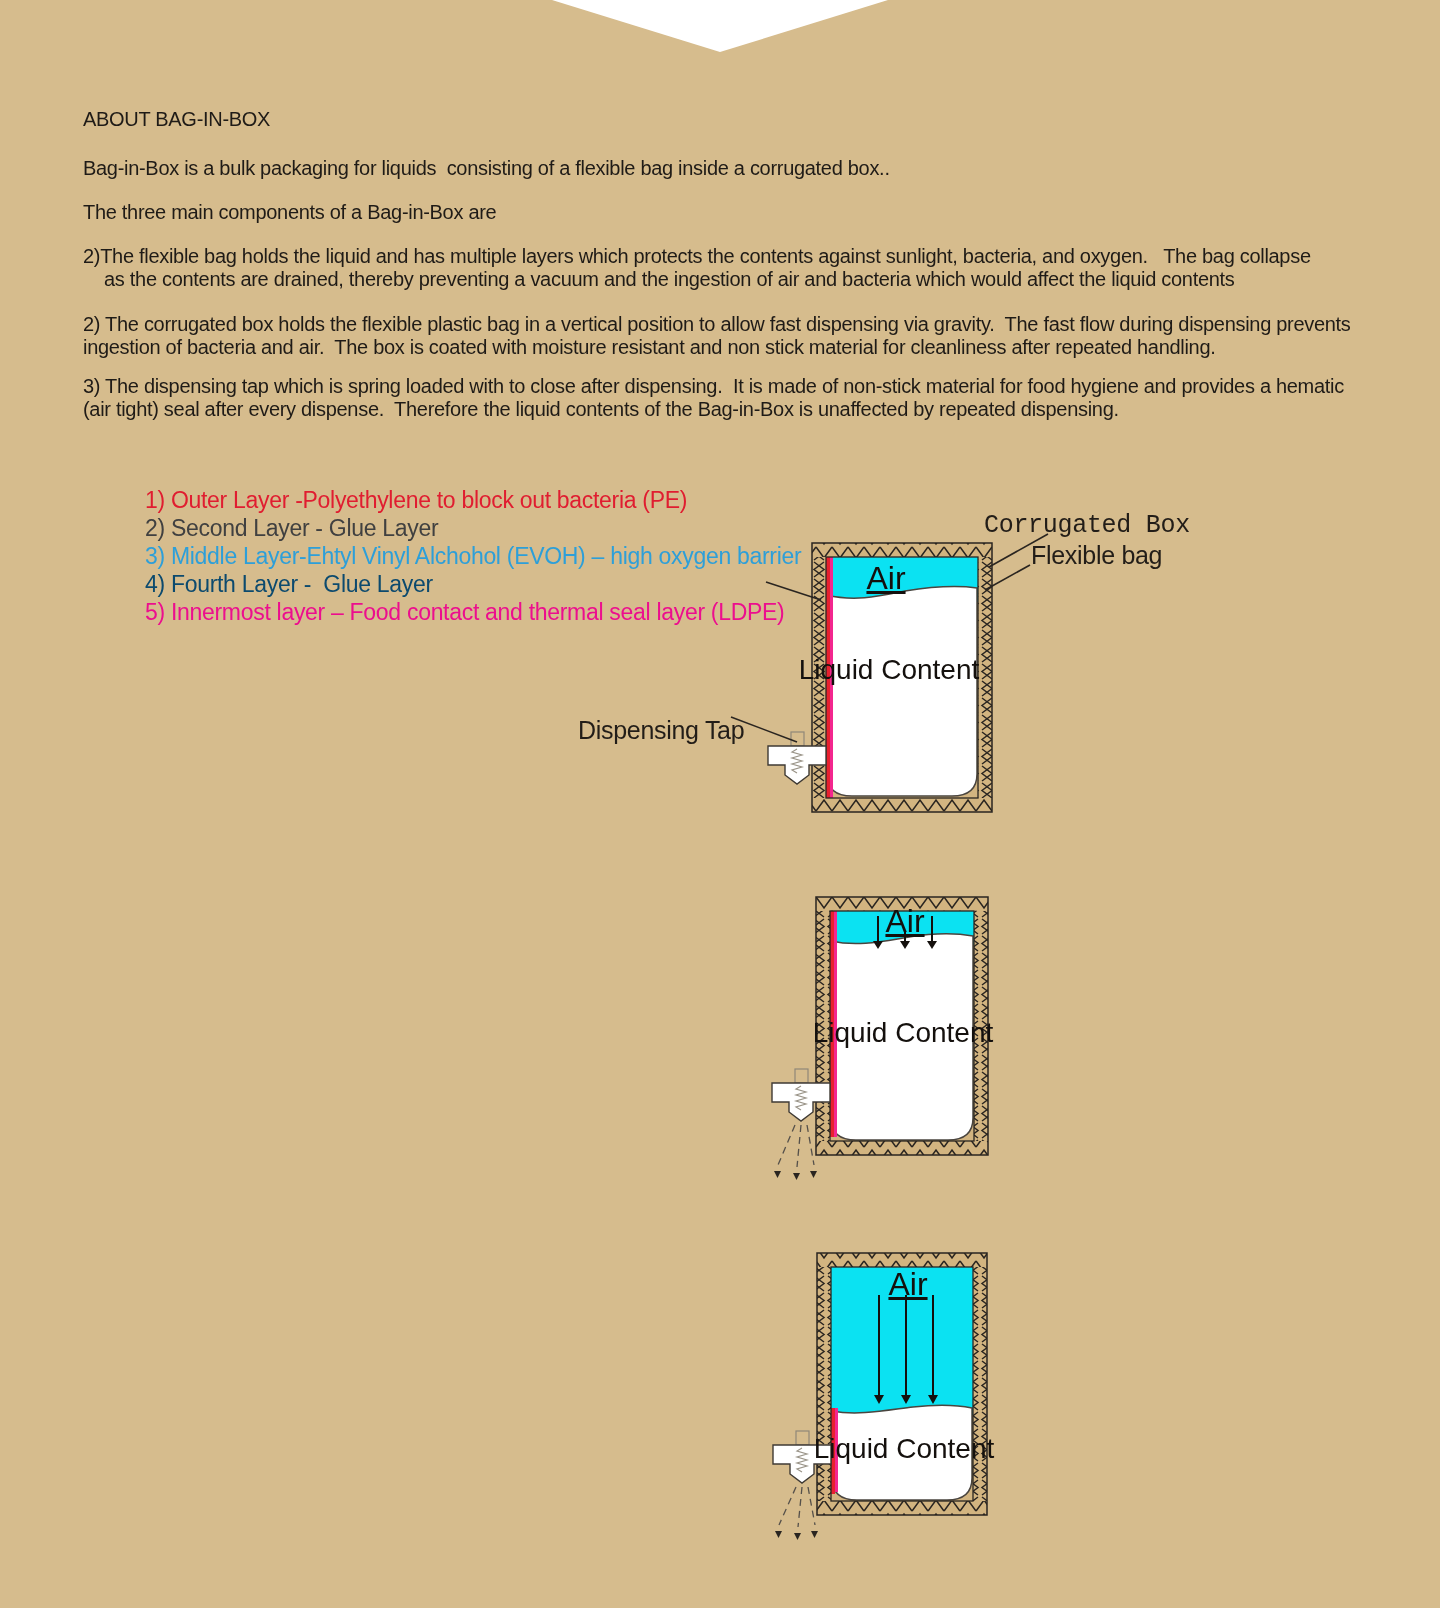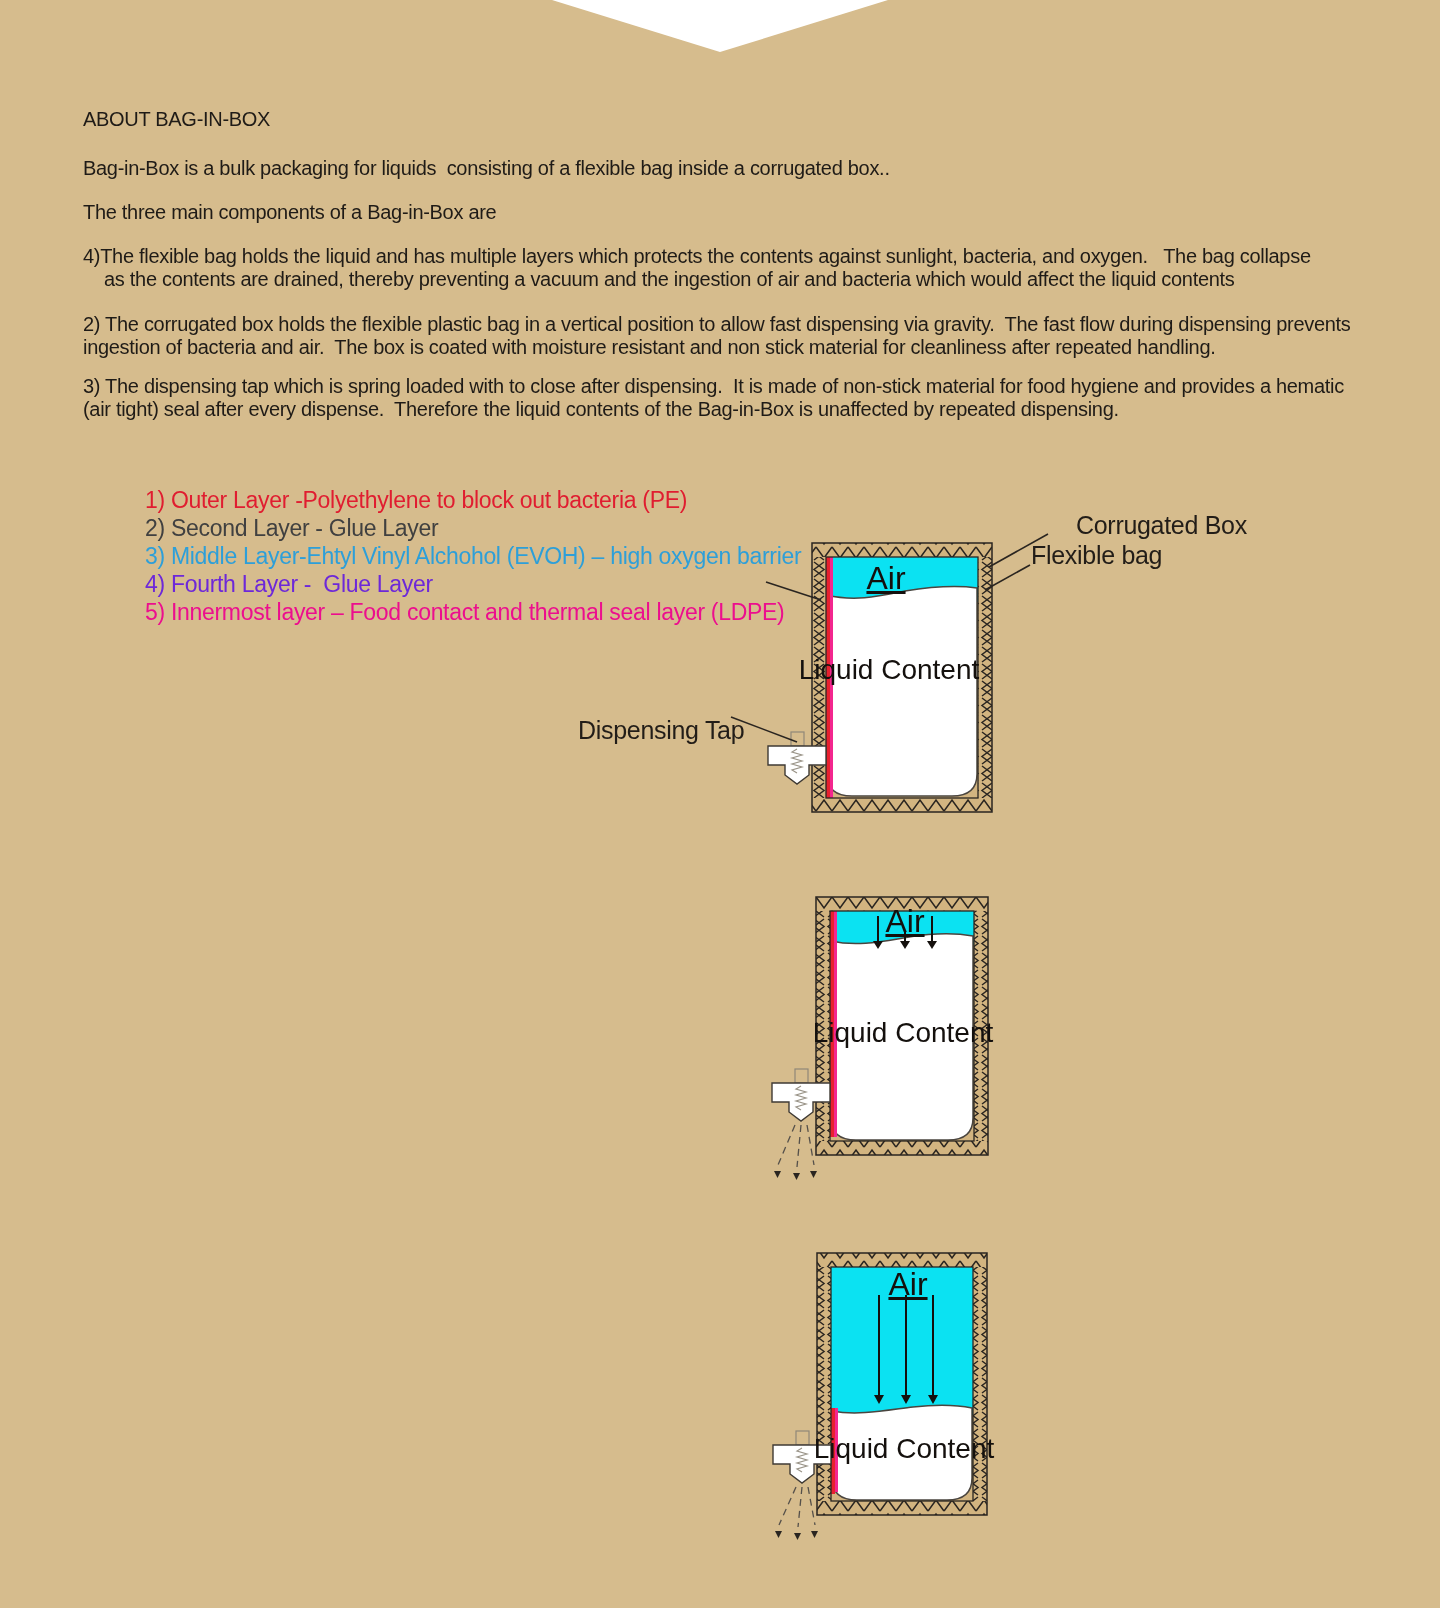--- a/index.html
+++ b/index.html
@@ -130,35 +130,35 @@
       <line x1="766" y1="582" x2="821" y2="600"></line>
       <line x1="731" y1="717" x2="797" y2="742"></line>
     </g>
   </svg>
 
   <div class="txt body-text" style="left:83px;top:108px;">ABOUT BAG-IN-BOX</div>
 
   <div class="txt body-text" style="left:83px;top:157px;">Bag-in-Box is a bulk packaging for liquids  consisting of a flexible bag inside a corrugated box..</div>
   <div class="txt body-text" style="left:83px;top:201px;">The three main components of a Bag-in-Box are</div>
 
-  <div class="txt body-text" style="left:83px;top:245px;"><div>4)The flexible bag holds the liquid and has multiple layers which protects the contents against sunlight, bacteria, and oxygen.   The bag collapse</div><div>    as the contents are drained, thereby preventing a vacuum and the ingestion of air and bacteria which would affect the liquid contents</div></div>
+  <div class="txt body-text" style="left:83px;top:245px;"><div>2)The flexible bag holds the liquid and has multiple layers which protects the contents against sunlight, bacteria, and oxygen.   The bag collapse</div><div>    as the contents are drained, thereby preventing a vacuum and the ingestion of air and bacteria which would affect the liquid contents</div></div>
 
   <div class="txt body-text" style="left:83px;top:313px;"><div>2) The corrugated box holds the flexible plastic bag in a vertical position to allow fast dispensing via gravity.  The fast flow during dispensing prevents</div><div>ingestion of bacteria and air.  The box is coated with moisture resistant and non stick material for cleanliness after repeated handling.</div></div>
 
   <div class="txt body-text" style="left:83px;top:375px;"><div>3) The dispensing tap which is spring loaded with to close after dispensing.  It is made of non-stick material for food hygiene and provides a hematic</div><div>(air tight) seal after every dispense.  Therefore the liquid contents of the Bag-in-Box is unaffected by repeated dispensing.</div></div>
 
   <div>
     <div class="txt layer-line" style="left: 145px; top: 486px; color: rgb(224, 29, 48);">1) Outer Layer -Polyethylene to block out bacteria (PE)</div>
     <div class="txt layer-line" style="left: 145px; top: 514px; color: #404040;">2) Second Layer - Glue Layer</div>
     <div class="txt layer-line" style="left: 145px; top: 542px; color: rgb(45, 159, 217);">3) Middle Layer-Ehtyl Vinyl Alchohol (EVOH) – high oxygen barrier</div>
-    <div class="txt layer-line" style="left: 145px; top: 570px; color: #6d28d9;">4) Fourth Layer -  Glue Layer</div>
+    <div class="txt layer-line" style="left: 145px; top: 570px; color: #0c4a6e;">4) Fourth Layer -  Glue Layer</div>
     <div class="txt layer-line" style="left: 145px; top: 598px; color: rgb(236, 14, 142);">5) Innermost layer – Food contact and thermal seal layer (LDPE)</div>
   </div>
 
-  <div class="txt callout" style="left:1076px;top:511px;">Corrugated Box</div>
+  <div class="txt callout" style="left:984px;top:511px;font-family:Liberation Mono, monospace;">Corrugated Box</div>
   <div class="txt callout" style="left:1031px;top:541px;">Flexible bag</div>
   <div class="txt callout" style="left:578px;top:696px;margin-top:20px;">Dispensing Tap</div>
 
   <div class="txt diag-label air-label" style="left:886px;top:560px;">Air</div>
   <div class="txt diag-label liquid-label" style="left:889px;top:654px;">Liquid Content</div>
 
   <div class="txt diag-label air-label" style="left:905px;top:903px;">Air</div>
   <div class="txt diag-label liquid-label" style="left:903px;top:1017px;">Liquid Content</div>
 
   <div class="txt diag-label air-label" style="left:908px;top:1266px;">Air</div>

